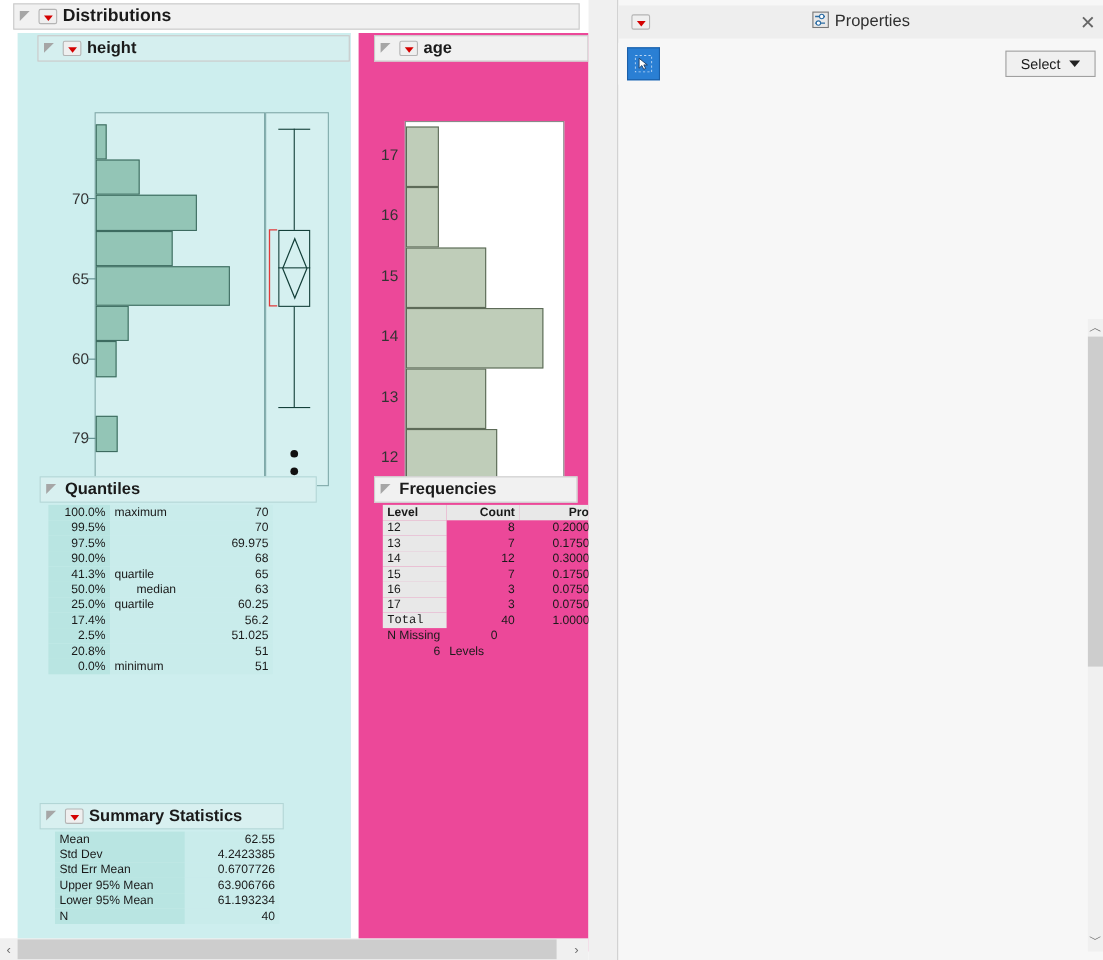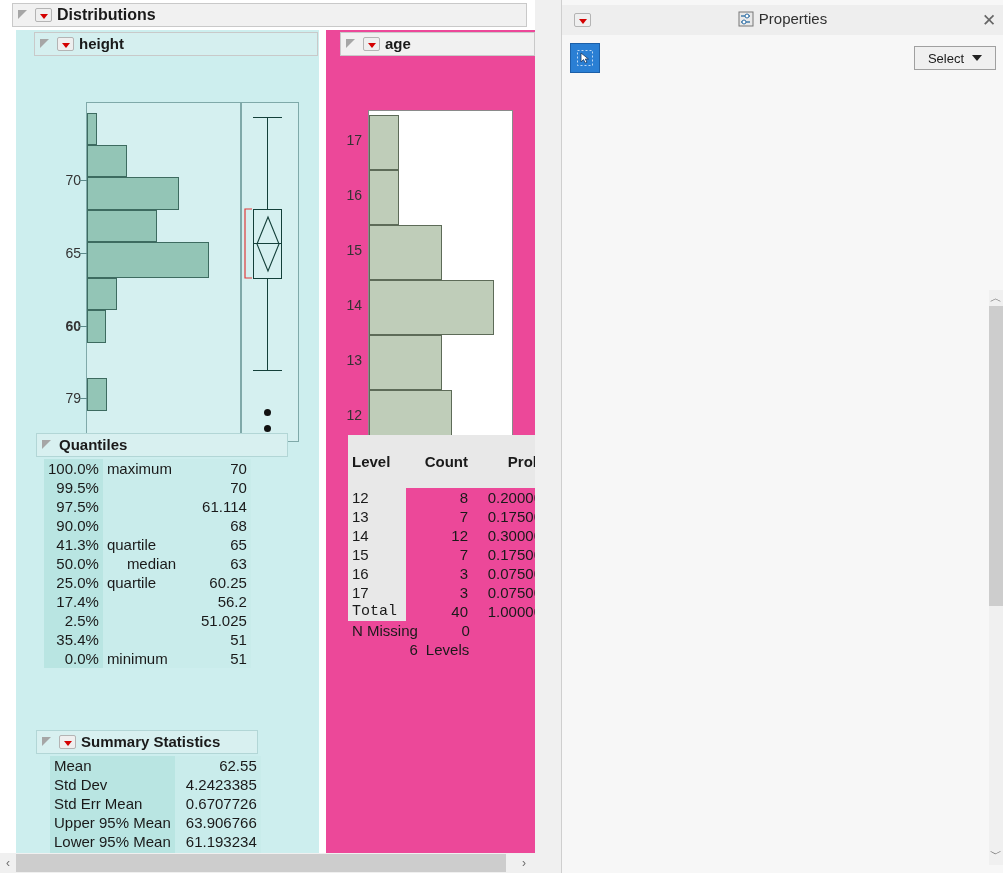--- a/index.html
+++ b/index.html
@@ -69,24 +69,24 @@
   .axisLbl { position:absolute; font-size: 14px; color:#333; text-align:right; }
 
   .plotframe { position:absolute; border:1px solid #7fa9a9; background:#d5f0f0; }
 
   .bar { position:absolute; background:#93c5b6; border:1px solid #3d6b60; }
   .barG { position:absolute; background:#bfcdb9; border:1px solid #5d6b58; }
 
   
   .tblsec { position:absolute; }
   .tblhdr { font-weight: bold; font-size: 15px; }
-  table.rpt { border-collapse: collapse; font-size: 15px; }
+  table.rpt { border-collapse: collapse; font-size: 11px; }
   table.rpt td { padding: 1px 4px; white-space: nowrap; }
   table.rpt td.num { text-align: right; }
-  table.rpt th { padding: 18px 4px; font-weight:bold; }
+  table.rpt th { padding: 1px 4px; font-weight:bold; }
 
   .cyanshade { background: #b9e5e2; }
   .cyanshade2 { background: #c9eceb; }
   .grayshade { background: #e8e8e8; }
 
   
   #props {
     position: absolute; left: 561px; top: 0; width: 442px; height: 873px;
     background: #f7f7f7; border-left: 1px solid #cfcfcf;
   }
@@ -137,21 +137,21 @@
       <div id="heightHdr" class="outline-hdr">
         <span class="discl"></span>
         <span class="redtri"></span>
         <span>height</span>
       </div>
 
       <div id="heightPlot">
 
         <div class="axisLbl" style="left:0;top:102px;width:46px;">70</div>
         <div class="axisLbl" style="left:0;top:175px;width:46px;">65</div>
-        <div class="axisLbl" style="left:0;top:248px;width:46px;font-weight:bold;">60</div>
+        <div class="axisLbl" style="left:0;top:248px;width:46px;">60</div>
         <div class="axisLbl" style="left:0;top:320px;width:46px;">79</div>
         <div class="axisLbl" style="left:0;top:390px;width:46px;">50</div>
 
         <div class="plotframe" style="left:51px; top:32px; width:155px; height:340px;"></div>
 
         <div style="position:absolute;left:44px;top:110px;width:8px;height:1px;background:#5d8a8a;"></div>
         <div style="position:absolute;left:44px;top:183px;width:8px;height:1px;background:#5d8a8a;"></div>
         <div style="position:absolute;left:44px;top:256px;width:8px;height:1px;background:#5d8a8a;"></div>
         <div style="position:absolute;left:44px;top:328px;width:8px;height:1px;background:#5d8a8a;"></div>
         <div style="position:absolute;left:44px;top:398px;width:8px;height:1px;background:#5d8a8a;"></div>
@@ -200,21 +200,21 @@
                 <td class="num cyanshade2" style="min-width:68px;">70</td>
               </tr>
               <tr>
                 <td class="num cyanshade" style="min-width:56px;">99.5%</td>
                 <td class="cyanshade2" style="min-width:80px;text-align:left;"></td>
                 <td class="num cyanshade2" style="min-width:68px;">70</td>
               </tr>
               <tr>
                 <td class="num cyanshade" style="min-width:56px;">97.5%</td>
                 <td class="cyanshade2" style="min-width:80px;text-align:left;"></td>
-                <td class="num cyanshade2" style="min-width:68px;">61.114</td>
+                <td class="num cyanshade2" style="min-width:68px;">69.975</td>
               </tr>
               <tr>
                 <td class="num cyanshade" style="min-width:56px;">90.0%</td>
                 <td class="cyanshade2" style="min-width:80px;text-align:left;"></td>
                 <td class="num cyanshade2" style="min-width:68px;">68</td>
               </tr>
               <tr>
                 <td class="num cyanshade" style="min-width:56px;">41.3%</td>
                 <td class="cyanshade2" style="min-width:80px;text-align:left;">quartile</td>
                 <td class="num cyanshade2" style="min-width:68px;">65</td>
@@ -233,21 +233,21 @@
                 <td class="num cyanshade" style="min-width:56px;">17.4%</td>
                 <td class="cyanshade2" style="min-width:80px;text-align:left;"></td>
                 <td class="num cyanshade2" style="min-width:68px;">56.2</td>
               </tr>
               <tr>
                 <td class="num cyanshade" style="min-width:56px;">2.5%</td>
                 <td class="cyanshade2" style="min-width:80px;text-align:left;"></td>
                 <td class="num cyanshade2" style="min-width:68px;">51.025</td>
               </tr>
               <tr>
-                <td class="num cyanshade" style="min-width:56px;">35.4%</td>
+                <td class="num cyanshade" style="min-width:56px;">20.8%</td>
                 <td class="cyanshade2" style="min-width:80px;text-align:left;"></td>
                 <td class="num cyanshade2" style="min-width:68px;">51</td>
               </tr>
               <tr>
                 <td class="num cyanshade" style="min-width:56px;">0.0%</td>
                 <td class="cyanshade2" style="min-width:80px;text-align:left;">minimum</td>
                 <td class="num cyanshade2" style="min-width:68px;">51</td>
               </tr>
             </tbody>
         </table>
@@ -309,20 +309,24 @@
 
         <div class="barG" style="left:1px;top:45px;width:30px;height:55px;"></div>
         <div class="barG" style="left:1px;top:100px;width:30px;height:55px;"></div>
         <div class="barG" style="left:1px;top:155px;width:73px;height:55px;"></div>
         <div class="barG" style="left:1px;top:210px;width:125px;height:55px;"></div>
         <div class="barG" style="left:1px;top:265px;width:73px;height:55px;"></div>
         <div class="barG" style="left:1px;top:320px;width:83px;height:53px;"></div>
       </div>
 
       <div class="tblsec" style="left:14px; top:403px; width:195px;">
+        <div class="outline-hdr tblhdr" style="background:#f1f1f1;border:1px solid #cdcdcd;width:185px;">
+          <span class="discl"></span>
+          <span>Frequencies</span>
+        </div>
         <table class="rpt" style="margin-left:8px;margin-top:2px;">
           <thead>
               <tr id="freqHead">
                 <th class="grayshade" style="min-width: 58px; text-align: left;">Level</th>
                 <th class="grayshade" style="min-width: 66px; text-align: right;">Count</th>
                 <th class="grayshade" style="min-width: 74px; text-align: right;">Prob</th>
               </tr>
             </thead>
           <tbody id="freqBody">
               <tr>

